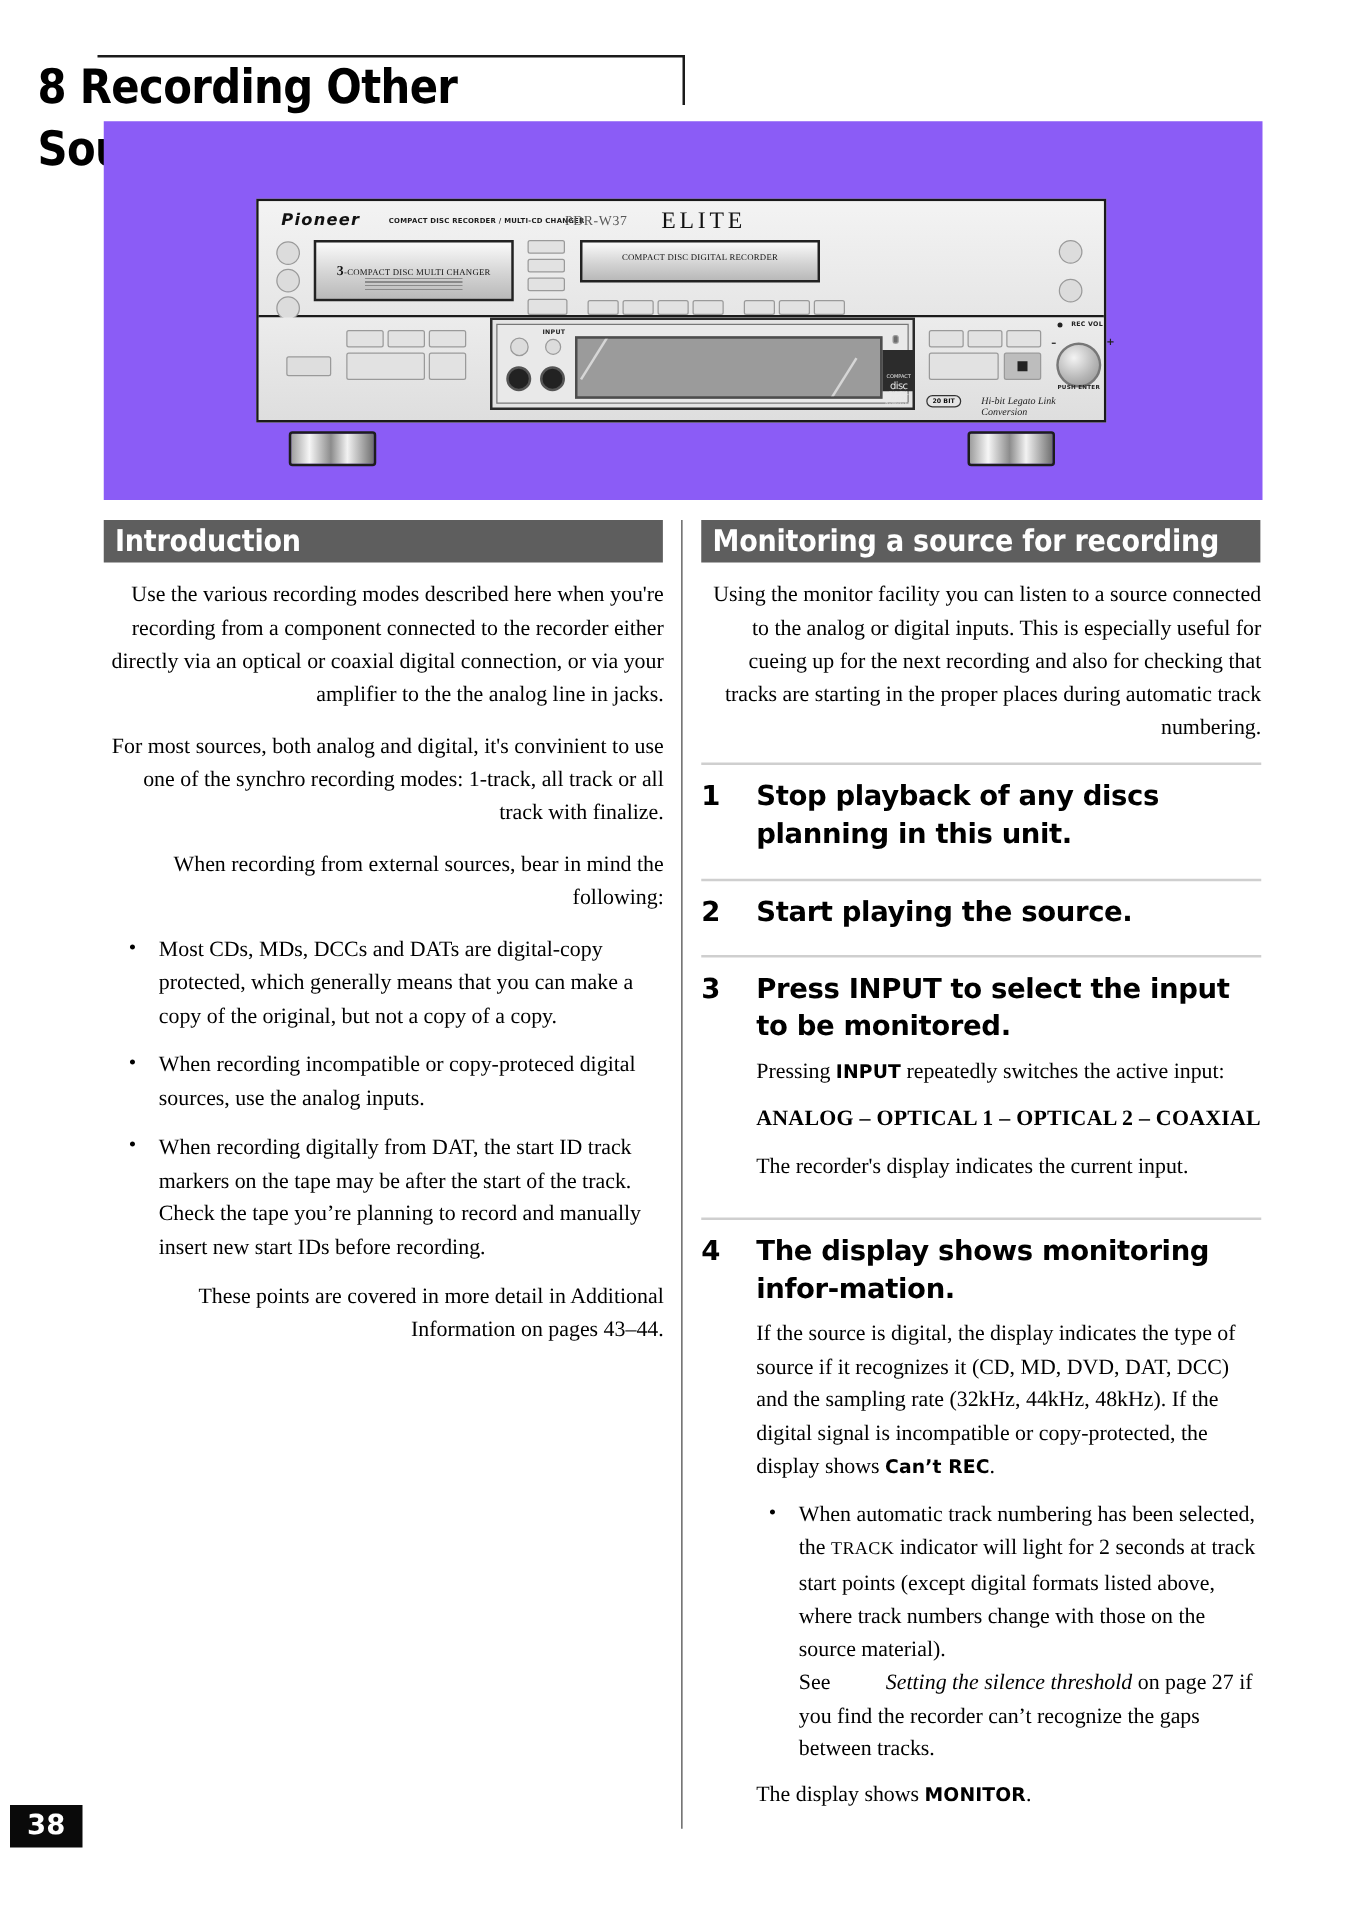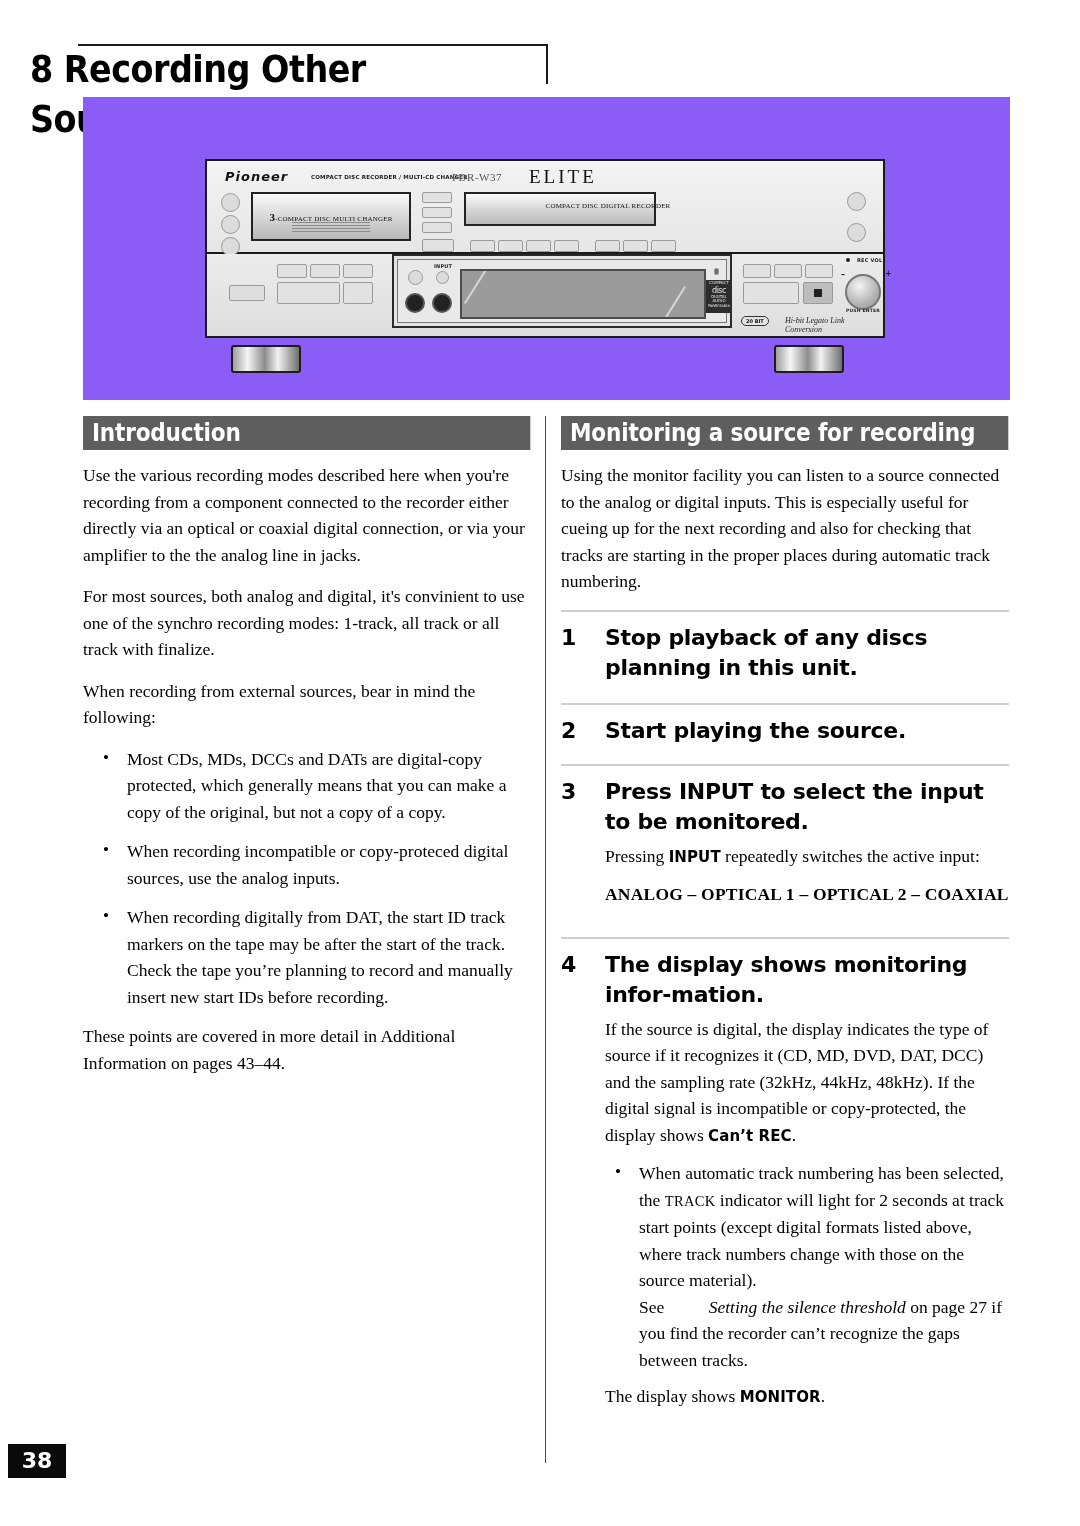--- a/index.html
+++ b/index.html
@@ -215,21 +215,21 @@
   .disc-logo {
     position: absolute;
     width: 26px;
     height: 33px;
     background: #2c2c2c;
     color: #e6e6e6;
     font-family: "DejaVu Sans", sans-serif;
     font-size: 4px;
     text-align: center;
     line-height: 1.15;
-    padding-top: 1px;
+    padding-top: 19px;
     box-sizing: border-box;
   }
   .recvol-knob {
     position: absolute;
     width: 32px;
     height: 32px;
     border-radius: 50%;
     background: radial-gradient(circle at 38% 32%, #f4f4f4, #b6b6b6 58%, #8f8f8f);
     border: 2px solid #777;
   }
@@ -293,21 +293,21 @@
     transform: scaleX(0.9);
     transform-origin: left center;
     width: 111%;
   }
 
   p.body {
     font-family: "Liberation Serif", serif;
     font-size: 17.5px;
     line-height: 26.5px;
     margin: 0 0 15px 0;
-    text-align: left;
+    text-align: right;
   }
   .body-tight { margin-bottom: 6px; }
 
   ul.bullets {
     list-style: none;
     margin: 0 0 10px 0;
     padding: 0;
   }
   ul.bullets li {
     position: relative;
@@ -425,21 +425,21 @@
           <b>3</b><span>-COMPACT DISC MULTI CHANGER</span>
         </div>
         <div class="tray-slots"></div>
       </div>
 
       <div class="btn" style="left:215px; top:31px; width:30px; height:11px;"></div>
       <div class="btn" style="left:215px; top:46px; width:30px; height:11px;"></div>
       <div class="btn" style="left:215px; top:61px; width:30px; height:11px;"></div>
       <div class="btn" style="left:215px; top:78px; width:32px; height:13px;"></div>
 
-      <div class="tray" style="left:257px; top:31px; width:192px; height:34px;padding-left:48px;">
+      <div class="tray" style="left:257px; top:31px; width:192px; height:34px;">
         <div class="tray-label" style="top:28%;">COMPACT DISC DIGITAL RECORDER</div>
       </div>
 
       <div class="btn" style="left:263px; top:79px; width:25px; height:12px;"></div>
       <div class="btn" style="left:291px; top:79px; width:25px; height:12px;"></div>
       <div class="btn" style="left:319px; top:79px; width:25px; height:12px;"></div>
       <div class="btn" style="left:347px; top:79px; width:25px; height:12px;"></div>
       <div class="btn" style="left:388px; top:79px; width:25px; height:12px;"></div>
       <div class="btn" style="left:416px; top:79px; width:25px; height:12px;"></div>
       <div class="btn" style="left:444px; top:79px; width:25px; height:12px;"></div>
@@ -545,20 +545,21 @@
   <div style="height:14px;"></div>
 
   <div class="step">
     <div class="step-head">
       <div class="step-num">3</div>
       <div class="step-title">Press INPUT to select the input to be monitored.</div>
     </div>
     <div class="step-body">
       <p><span>Pressing </span><span class="sans-bold">INPUT</span><span> repeatedly switches the active input:</span></p>
       <p class="chain">ANALOG – OPTICAL 1 – OPTICAL 2 – COAXIAL</p>
+      <p>The recorder's display indicates the current input.</p>
     </div>
   </div>
 
   <div style="height:14px;"></div>
 
   <div class="step">
     <div class="step-head">
       <div class="step-num">4</div>
       <div class="step-title">The display shows monitoring infor-mation.</div>
     </div>

